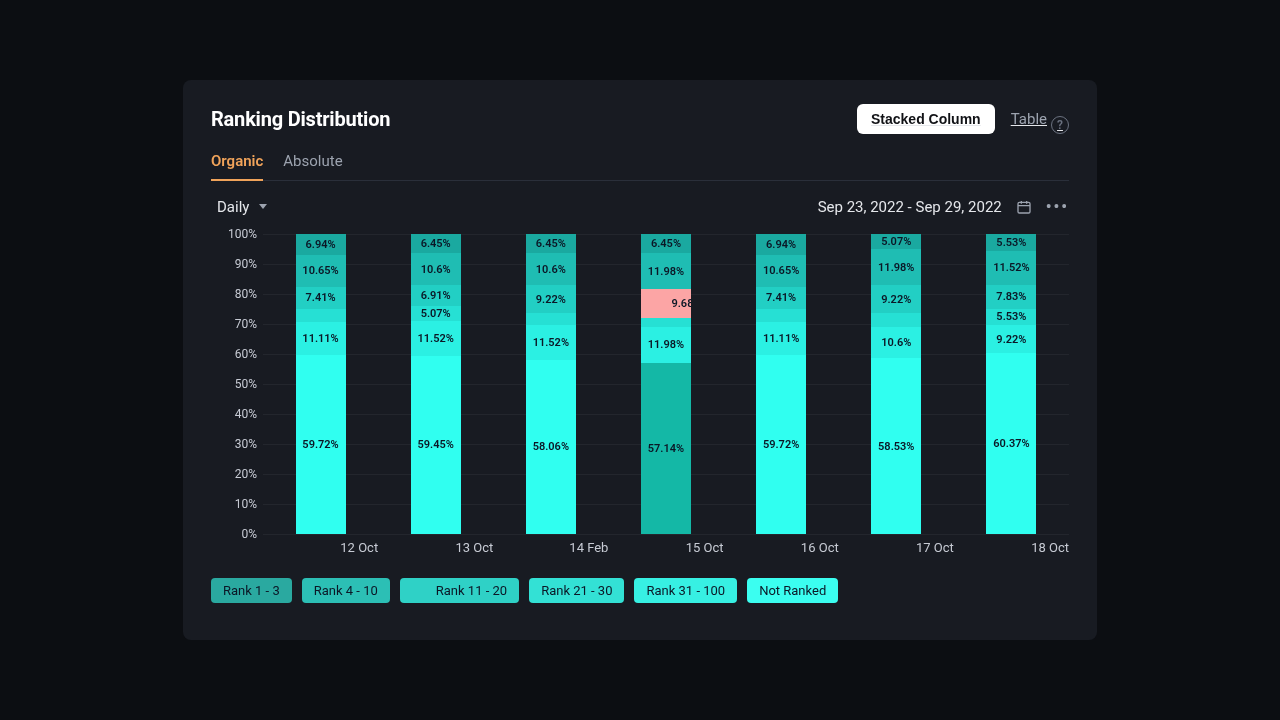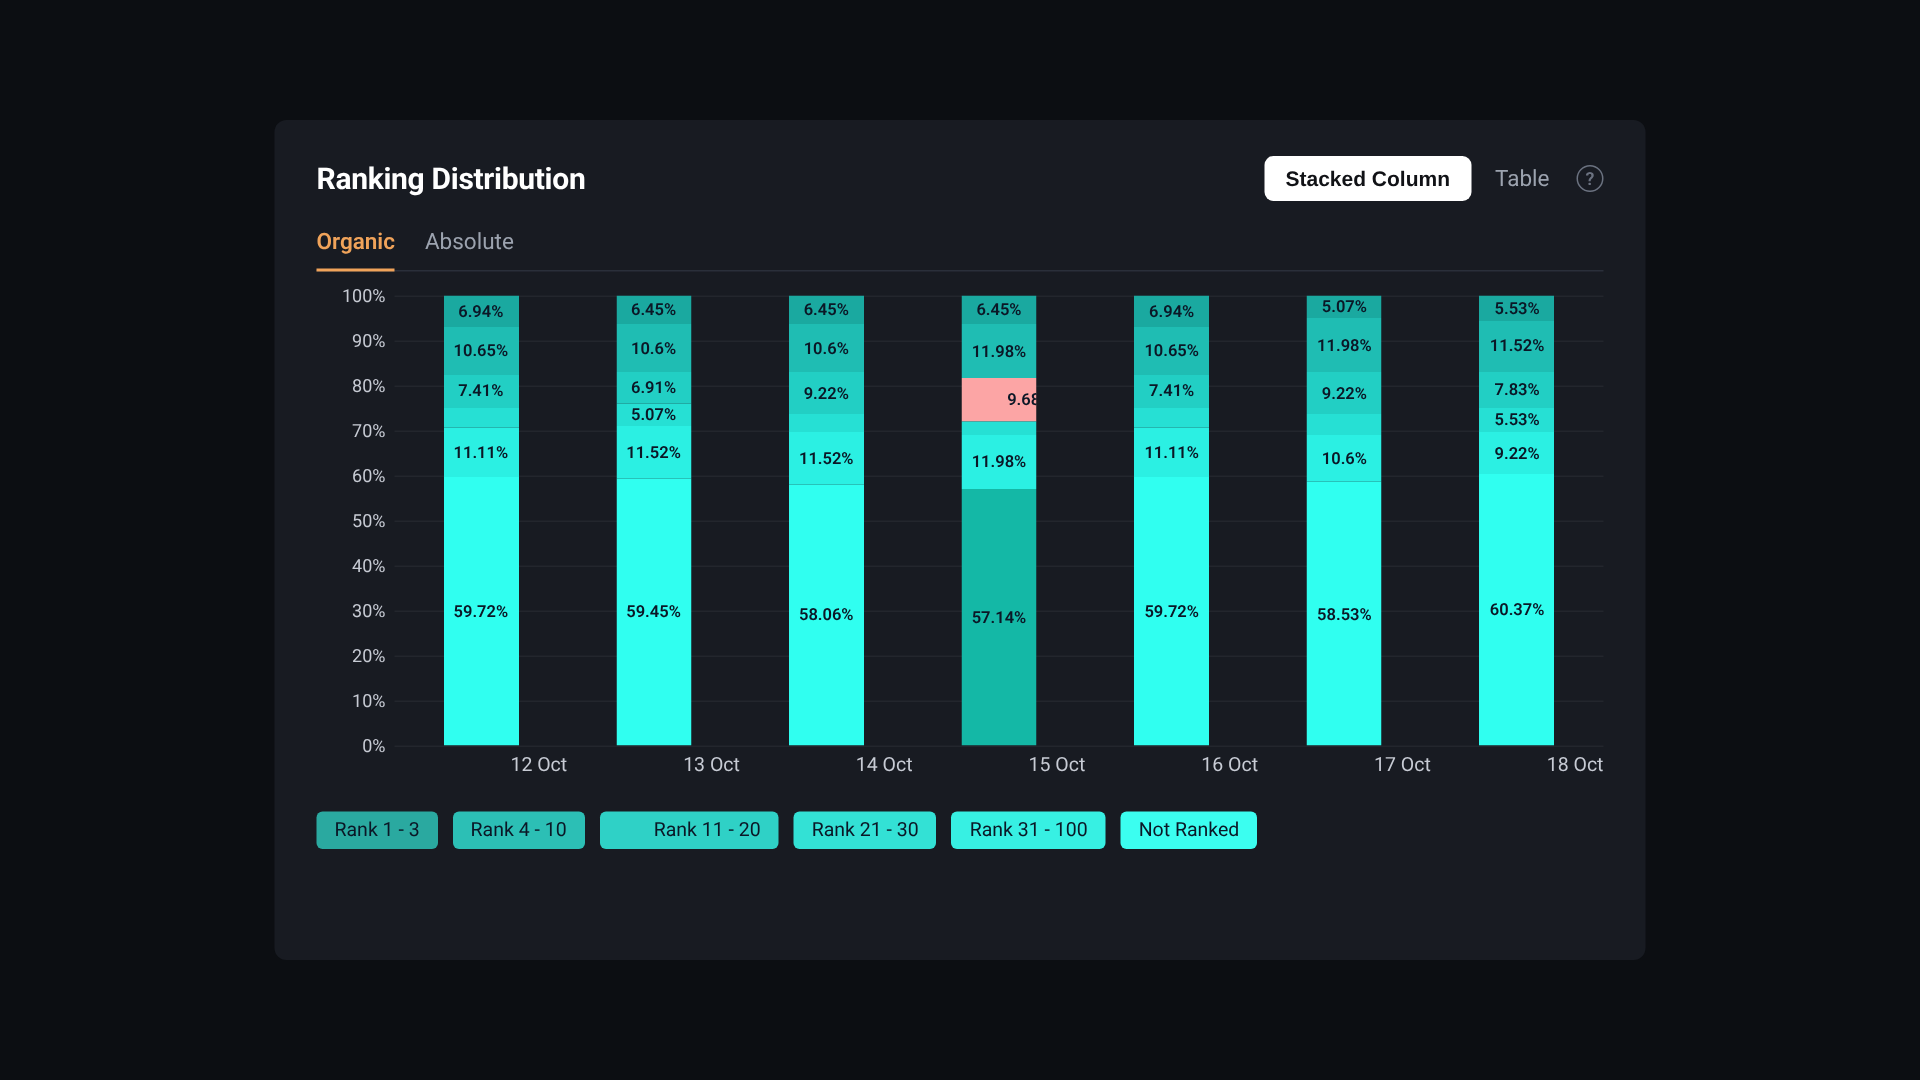--- a/index.html
+++ b/index.html
@@ -7,21 +7,21 @@
   .card {
     position: absolute;
     left: 183px; top: 80px;
     width: 914px; height: 560px;
     background: #181b22;
     border-radius: 8px;
     padding: 24px 28px 20px 28px;
   }
   .header-row { display: flex; align-items: center; justify-content: space-between; margin-bottom: 14px; }
   .title { font-size: 20px; font-weight: 700; color: #ffffff; letter-spacing: -0.2px; }
-  .header-right { display: flex; align-items: center; gap: 18px; }
+  .header-right { display: flex; align-items: flex-end; gap: 4px; text-decoration: underline; }
   .view-toggle { display: flex; align-items: center; gap: 16px; }
   .btn-pill {
     background: #ffffff; color: #111216; font-weight: 600; font-size: 14px;
     border-radius: 6px; padding: 7px 14px; border: none; cursor: pointer;
   }
   .view-table { color: #9ca3af; font-size: 15px; cursor: pointer; }
   .help-icon {
     width: 18px; height: 18px; border: 1.5px solid #6b7280; border-radius: 50%;
     display: inline-flex; align-items: center; justify-content: center;
     color: #6b7280; font-size: 12px; font-weight: 600; cursor: pointer;
@@ -84,20 +84,36 @@
       </div>
       <span class="help-icon">?</span>
     </div>
   </div>
 
   <div class="tabs-row">
     <div class="tab active">Organic</div>
     <div class="tab">Absolute</div>
   </div>
 
+  <div class="controls-row">
+    <div class="dropdown">
+      <span>Daily</span>
+      <span class="chev"></span>
+    </div>
+    <div class="right-controls">
+      <span class="date-range">Sep 23, 2022 - Sep 29, 2022</span>
+      <span class="cal-icon">
+        <svg width="16" height="16" viewBox="0 0 24 24" fill="none" stroke="#9ca3af" stroke-width="2">
+          <rect x="3" y="5" width="18" height="16" rx="2"></rect>
+          <path d="M16 3v4M8 3v4M3 10h18"></path>
+        </svg>
+      </span>
+      <span class="more-icon">•••</span>
+    </div>
+  </div>
 
   <div class="chart">
     <div class="plot" id="plot">
         <div class="gridline" style="top: 300px;"></div>
         <div class="gridline" style="top: 270px;"></div>
         <div class="gridline" style="top: 240px;"></div>
         <div class="gridline" style="top: 210px;"></div>
         <div class="gridline" style="top: 180px;"></div>
         <div class="gridline" style="top: 150px;"></div>
         <div class="gridline" style="top: 120px;"></div>
@@ -248,21 +264,21 @@
             </div>
             <div class="seg" style="height: 5.53%; background: rgb(26, 169, 160);">
               <span>5.53%</span>
             </div>
           </div>
         </div>
       </div>
     <div class="xlabels" id="xlabels">
         <div class="xlabel">12 Oct</div>
         <div class="xlabel">13 Oct</div>
-        <div class="xlabel">14 Oct</div>
+        <div class="xlabel">14 Feb</div>
         <div class="xlabel">15 Oct</div>
         <div class="xlabel">16 Oct</div>
         <div class="xlabel">17 Oct</div>
         <div class="xlabel">18 Oct</div>
       </div>
 
   <div id="yticks-container" style="position: absolute; left: 0px; top: 0px; width: 50px; height: 300px;">
         <div class="ytick" style="top: 300px;">0%</div>
         <div class="ytick" style="top: 270px;">10%</div>
         <div class="ytick" style="top: 240px;">20%</div>

